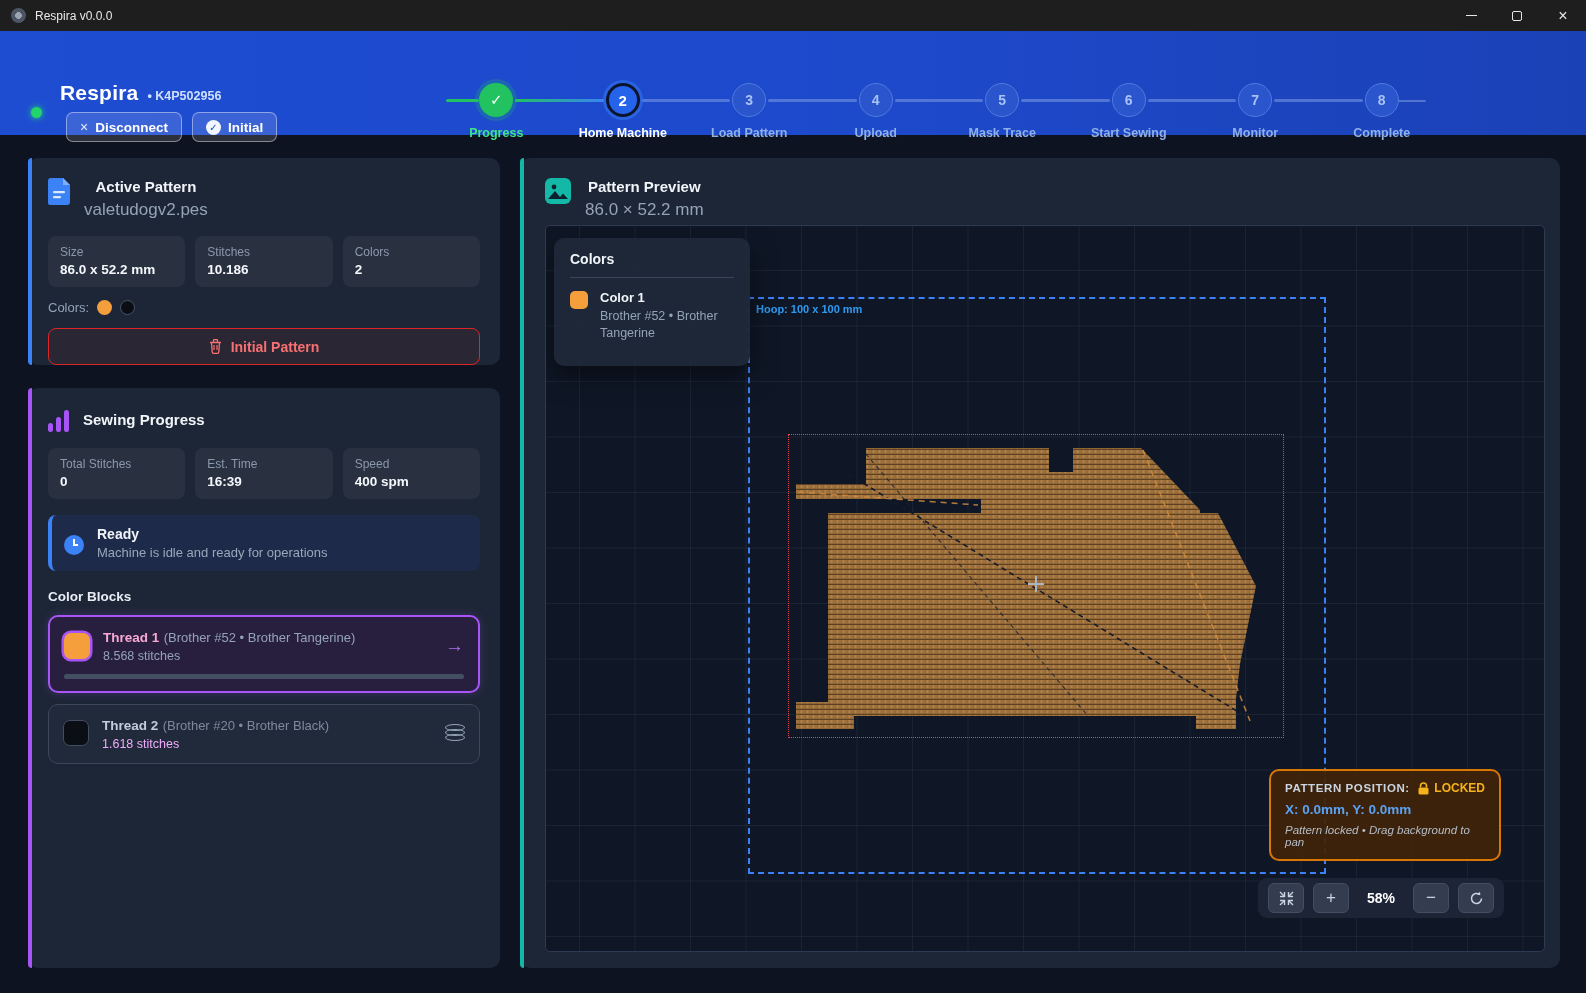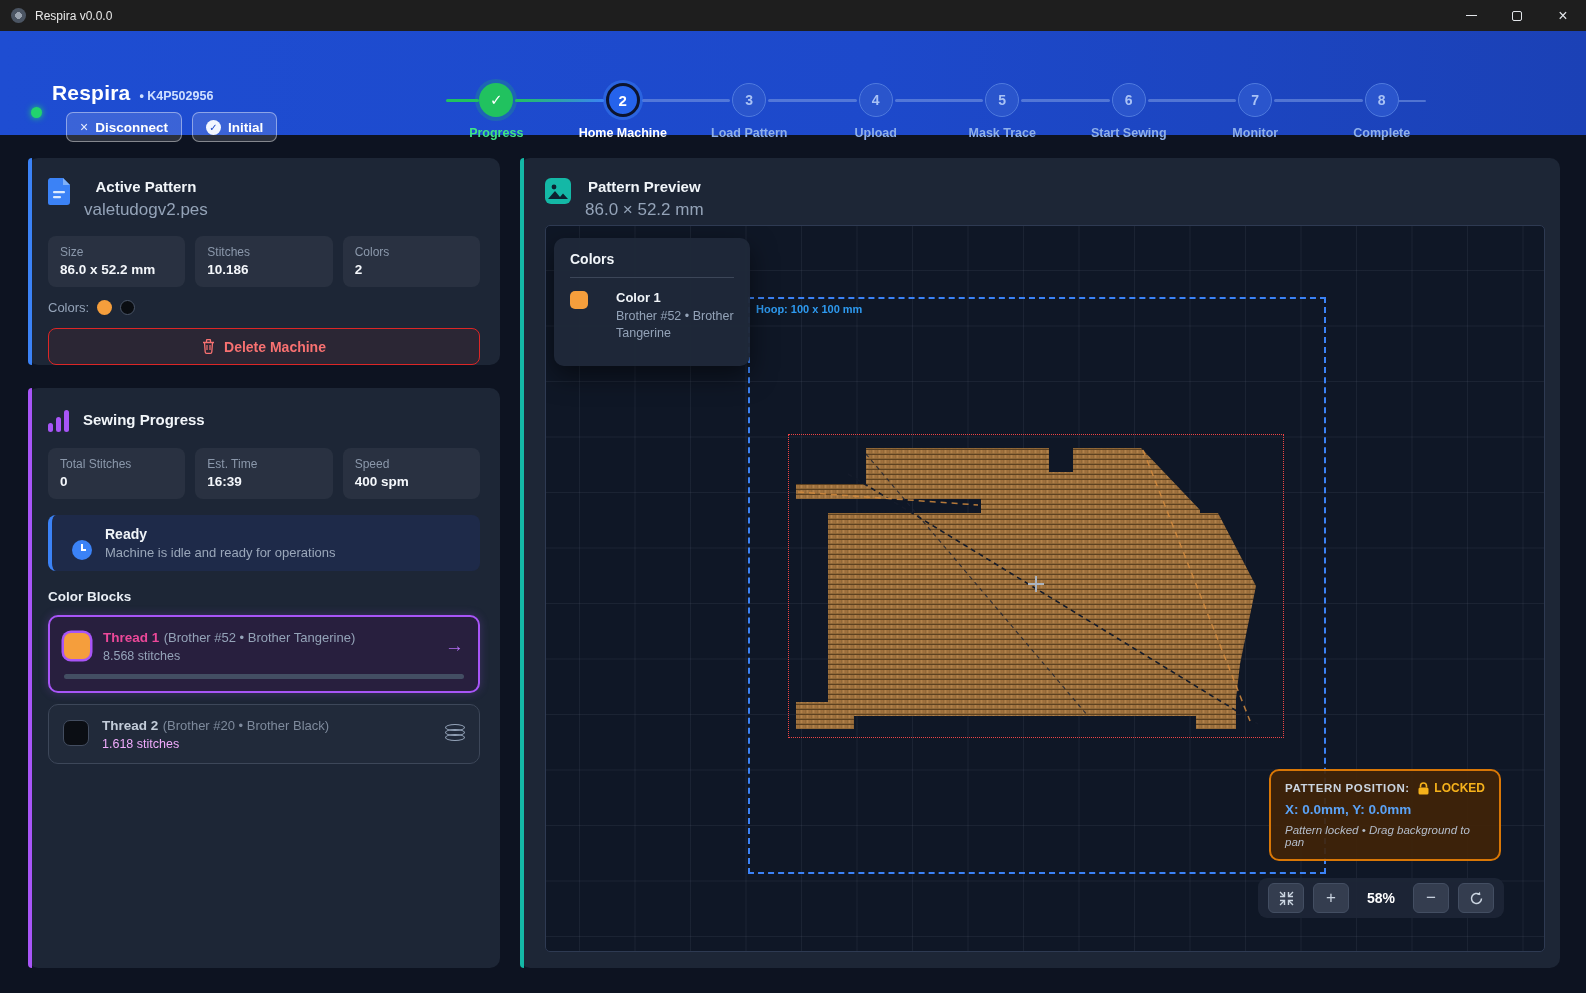--- a/index.html
+++ b/index.html
@@ -14,21 +14,21 @@
   .winbtns { position:absolute; right:0; top:0; height:31px; display:flex; }
   .winbtn { width:46px; height:31px; display:flex; align-items:center; justify-content:center; color:#e3e6ea; }
   .winbtn .min-shape { width:11px; height:1px; background:#e3e6ea; }
   .winbtn .max-shape { width:10px; height:10px; border:1px solid #e3e6ea; border-radius:2px; }
   .winbtn.close { font-size:16px; font-weight:400; }
 
   
   .header { position:absolute; left:0; top:31px; width:1586px; height:104px;
     background:linear-gradient(90deg,#1e4dd2 0%, #1d49cb 55%, #1b41b6 100%); }
   .conn-dot { position:absolute; left:31px; top:76px; width:11px; height:11px; border-radius:50%; background:#22d36e; box-shadow:0 0 6px #22d36e; }
-  .brand-row { position:absolute; left:52px; top:50px; display:flex; align-items:baseline; gap:9px; }
+  .brand-row { position:absolute; left:60px; top:50px; display:flex; align-items:baseline; gap:9px; }
   .brand { font-size:21px; font-weight:800; color:#ffffff; letter-spacing:.2px; }
   .serial { font-size:12.5px; font-weight:600; color:#cfe0ff; }
   .hdr-btns { position:absolute; left:66px; top:81px; display:flex; gap:10px; }
   .hdr-btn { height:30px; display:flex; align-items:center; gap:7px; padding:0 13px; border-radius:7px;
     background:rgba(255,255,255,.13); border:1px solid rgba(255,255,255,.42); color:#fff; font-size:13.5px; font-weight:700; }
   .hdr-btn .x-ico { font-size:14px; font-weight:400; color:#e7edff; }
   .hdr-btn .chk-ico { width:15px; height:15px; border-radius:50%; background:#f2f6ff; color:#1d49cb; font-size:10px; font-weight:800; display:flex; align-items:center; justify-content:center; }
 
   
   .stepper { position:absolute; left:433px; top:52px; width:1130px; display:flex; }
@@ -64,35 +64,35 @@
   .dot-swatch { width:15px; height:15px; border-radius:50%; display:inline-block; }
   .dot-swatch.black { border:1px solid #4a5568; }
   .delete-btn { margin-top:13px; width:100%; height:37px; border-radius:8px; border:1px solid #dc2626;
     background:rgba(220,38,38,.08); color:#f87171; font-size:14px; font-weight:700; display:flex; align-items:center; justify-content:center; gap:9px; }
 
   
   #card-progress { left:28px; top:388px; width:472px; height:580px; padding:20px; }
   #card-progress .accent { background:#a855f7; }
   .bars-ico { display:flex; align-items:flex-end; gap:3px; height:24px; padding-top:2px; }
   .bars-ico i { width:5px; border-radius:3px; background:#a855f7; display:block; }
-  .status-box { margin-top:16px; background:#1e2a49; border-left:4px solid #3b82f6; border-radius:8px; padding:11px 20px; display:flex; gap:13px; align-items:flex-end; }
+  .status-box { margin-top:16px; background:#1e2a49; border-left:4px solid #3b82f6; border-radius:8px; padding:11px 12px; display:flex; gap:13px; align-items:center; }
   .clock-ico { width:20px; height:20px; border-radius:50%; background:#3b82f6; position:relative; flex:0 0 auto; margin-top:3px; }
   .clock-ico:before { content:""; position:absolute; left:9px; top:4px; width:2px; height:7px; background:#fff; }
   .clock-ico:after { content:""; position:absolute; left:9px; top:9px; width:5px; height:2px; background:#fff; }
   .status-title { font-size:14px; font-weight:800; color:#f1f5f9; }
   .status-desc { font-size:13px; color:#9aa7ba; margin-top:3px; }
   .cb-heading { margin-top:18px; font-size:13.5px; font-weight:800; color:#e9eef5; }
   .thread { border-radius:10px; padding:11px 14px 12px; margin-top:11px; position:relative; }
   .thread.active { border:2px solid #a855f7; background:#281f3e; box-shadow:0 0 10px rgba(168,85,247,.25); }
   .thread.idle { border:1.5px solid #3d4759; background:#212a3a; }
   .thread-row { display:flex; align-items:center; gap:13px; }
   .thread-swatch { width:26px; height:26px; border-radius:7px; flex:0 0 auto; }
   .thread.active .thread-swatch { box-shadow:0 0 0 2.5px #a855f7; }
   .thread.idle .thread-swatch { border:1.5px solid #434d60; }
-  .thread-name { font-size:13.5px; font-weight:800; color:#ec4899; }
+  .thread-name { font-size:13.5px; font-weight:800; color:#f9a8d4; }
   .thread.idle .thread-name { color:#c3ccd9; }
   .thread-detail { font-size:13px; color:#94a3b8; font-weight:400; }
   .thread.idle .thread-detail { color:#7e8a9c; }
   .thread-stitches { font-size:12.5px; color:#94a3b8; margin-top:3px; }
   .thread.idle .thread-stitches { color:#f0abfc; }
   .thread-arrow { margin-left:auto; color:#b36df2; font-size:19px; font-weight:700; }
   .db-ico { margin-left:auto; width:20px; height:18px; position:relative; }
   .db-ico i { position:absolute; left:0; width:20px; height:7px; border-radius:50%; border:1.5px solid #94a3b8; display:block; }
   .db-ico i:nth-child(1){ top:0; } .db-ico i:nth-child(2){ top:5px; } .db-ico i:nth-child(3){ top:10px; }
   .progress-track { margin-top:11px; height:4.5px; border-radius:3px; background:#434e63; width:100%; }
@@ -115,21 +115,21 @@
   .hoop-label { position:absolute; left:6px; top:4px; font-size:11px; font-weight:800; color:#2e9af0; white-space:nowrap; }
   .pattern-bounds { position:absolute; left:242px; top:208px; width:496px; height:304px; border:1.5px dotted #ef4444; }
   .dog-svg { position:absolute; left:242px; top:208px; }
   .crosshair { position:absolute; left:482px; top:350px; width:16px; height:16px; }
   .crosshair:before { content:""; position:absolute; left:0; top:7px; width:16px; height:1.5px; background:#aab3bf; }
   .crosshair:after { content:""; position:absolute; left:7px; top:0; width:1.5px; height:16px; background:#aab3bf; }
 
   .legend { position:absolute; left:8px; top:12px; width:196px; background:rgba(31,40,57,.97); border-radius:10px; padding:13px 16px 14px; box-shadow:0 10px 26px rgba(0,0,0,.5); }
   .legend-title { font-size:14px; font-weight:800; color:#f1f5f9; }
   .legend hr { border:none; border-top:1px solid #3c4658; margin:10px 0 12px; }
-  .legend-entry { display:flex; gap:28px; margin-bottom:10px; }
+  .legend-entry { display:flex; gap:12px; margin-bottom:10px; }
   .legend-swatch { width:18px; height:18px; border-radius:5px; flex:0 0 auto; margin-top:1px; }
   .legend-swatch.dark { border:1.5px solid #8d97a8; }
   .legend-name { font-size:13px; font-weight:800; color:#f1f5f9; }
   .legend-desc { font-size:12.5px; color:#94a3b8; margin-top:3px; line-height:1.35; }
 
   .pos-overlay { position:absolute; right:43px; bottom:90px; width:232px; background:rgba(64,36,9,.93); border:2px solid #d97706; border-radius:10px; padding:10px 14px 11px; }
   .pos-row1 { display:flex; align-items:center; justify-content:space-between; }
   .pos-label { font-size:11.5px; font-weight:800; letter-spacing:.6px; color:#cbd5e1; }
   .locked-wrap { display:flex; align-items:center; gap:5px; color:#f6b21b; font-size:12px; font-weight:800; }
   .pos-coords { margin-top:7px; font-size:13.5px; font-weight:800; color:#5ba2f5; }
@@ -253,21 +253,21 @@
   <div class="colors-row">
     <span>Colors:</span>
     <span class="dot-swatch" style="background-color: rgb(245, 158, 60);"></span>
     <span class="dot-swatch black" style="background-color: rgb(10, 13, 18);"></span>
   </div>
   <button class="delete-btn">
     <svg width="13" height="15" viewBox="0 0 13 15">
         <path d="M1 3.5 h11 M4.5 3 v-1.5 a1 1 0 0 1 1 -1 h2 a1 1 0 0 1 1 1 V3 M2.5 3.5 l.7 9.5 a1.4 1.4 0 0 0 1.4 1.3 h3.8 a1.4 1.4 0 0 0 1.4 -1.3 l.7 -9.5" fill="none" stroke="#f87171" stroke-width="1.3"></path>
         <path d="M5 6 v5 M8 6 v5" stroke="#f87171" stroke-width="1.2"></path>
       </svg>
-    <span>Delete Machine</span>
+    <span>Initial Pattern</span>
   </button>
 </div>
 
 <div class="card" id="card-progress">
   <span class="accent"></span>
   <div class="card-head">
     <span class="bars-ico">
         <i style="height:9px"></i>
         <i style="height:15px"></i>
         <i style="height:22px"></i>

